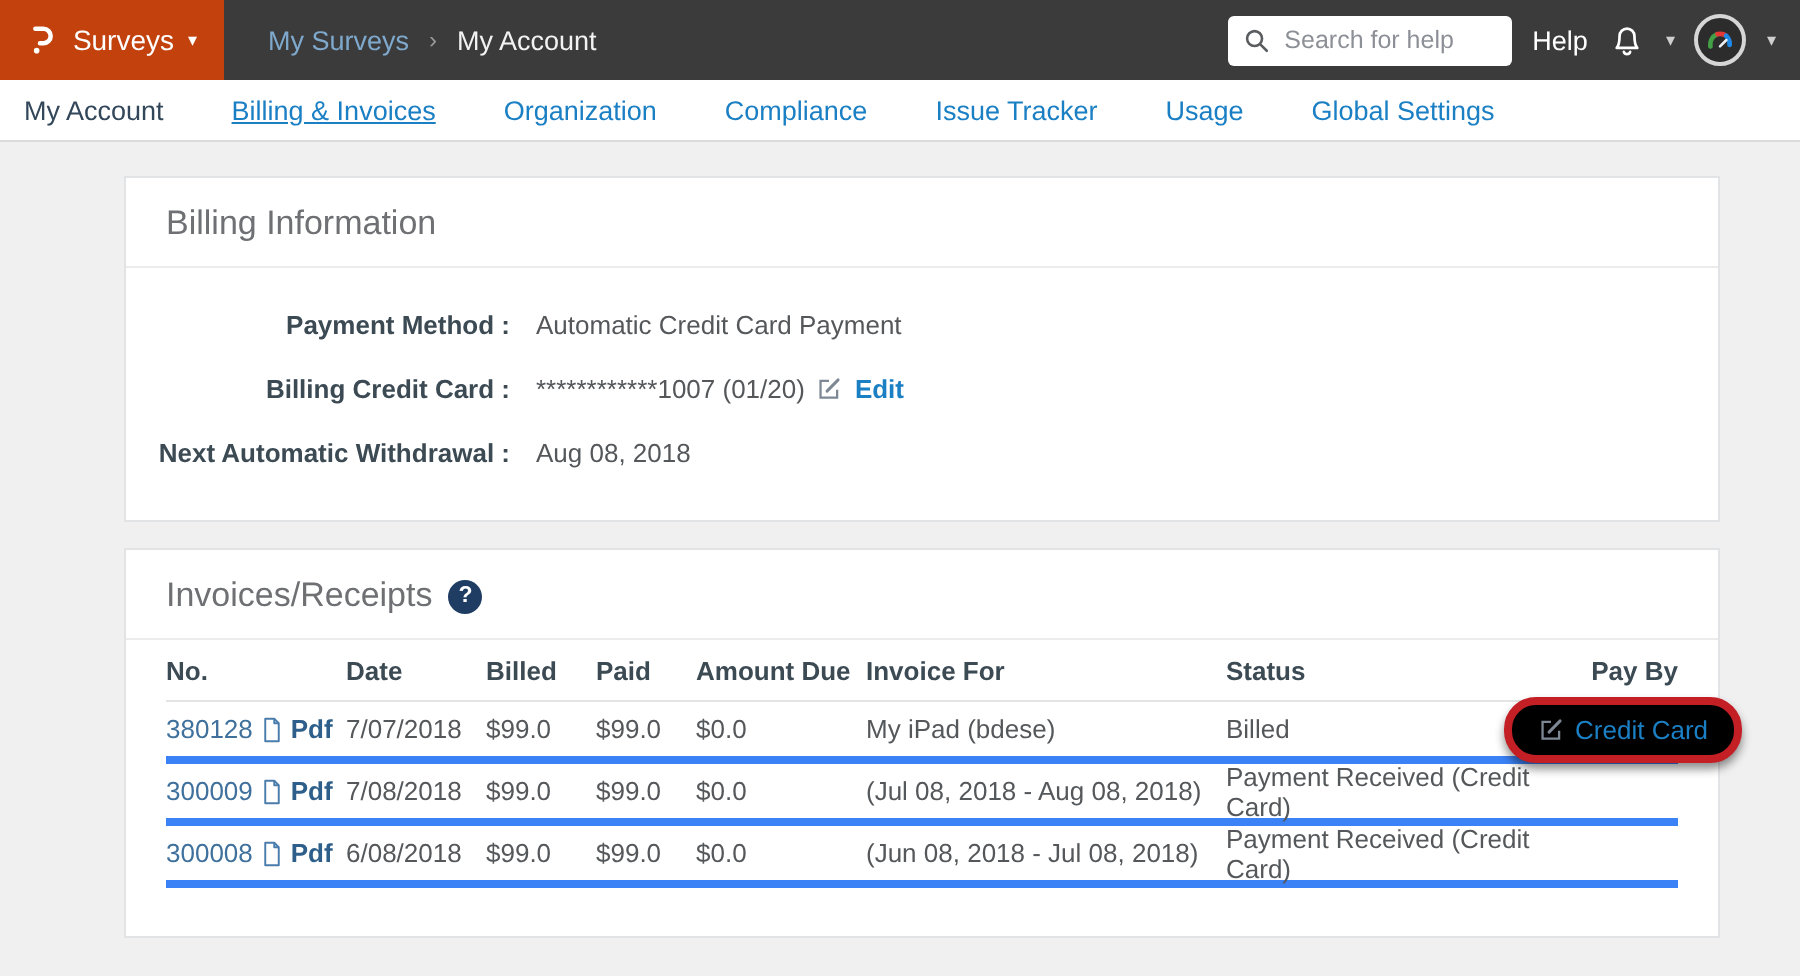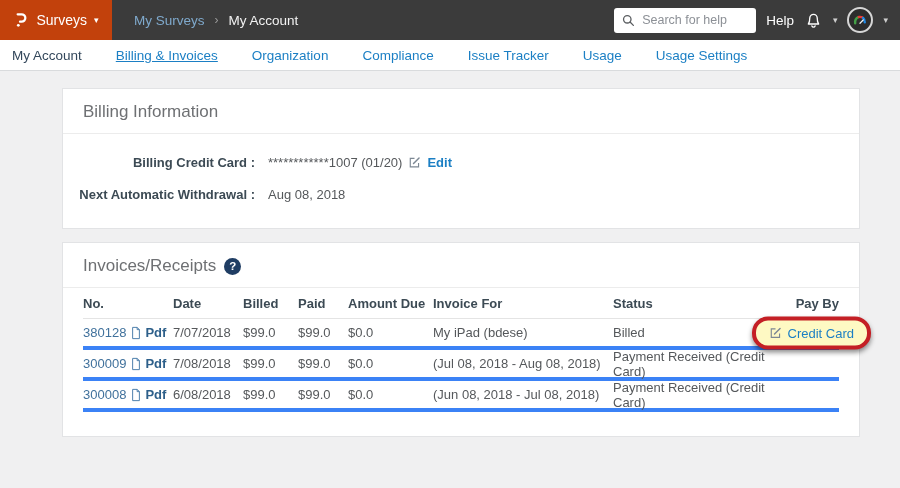--- a/index.html
+++ b/index.html
@@ -98,21 +98,21 @@
   .c-status { width:165px; }
   .c-pay { flex:1; text-align:right; position:relative; }
   .inv-link { color:#40719c; text-decoration:none; cursor:pointer; }
   .pdf-link { display:flex; align-items:center; gap:3px; color:#2d5f8a; font-weight:bold; text-decoration:none; cursor:pointer; }
   .pdf-link svg { width:12px; height:14px; }
 
   .pay-highlight {
     position:absolute; right:-32px; top:50%; transform:translateY(-50%);
     display:flex; align-items:center; gap:6px;
     border:4px solid #c41f25; border-radius:16px; padding:5px 13px;
-    background:#fef9c3; box-shadow:0 3px 5px rgba(0,0,0,0.45); z-index:2;
+    background:#000000; box-shadow:0 3px 5px rgba(0,0,0,0.45); z-index:2;
     white-space:nowrap;
   }
   .cc-link { color:#1b7fc4; text-decoration:none; font-size:13px; cursor:pointer; }
 </style>
 </head>
 <body>
 
 <div class="topbar">
   <div class="brand">
     <span class="logo">
@@ -163,30 +163,34 @@
   </div>
 </div>
 
 <div class="tabs">
   <a class="tab dark">My Account</a>
   <a class="tab active">Billing &amp; Invoices</a>
   <a class="tab">Organization</a>
   <a class="tab">Compliance</a>
   <a class="tab">Issue Tracker</a>
   <a class="tab">Usage</a>
-  <a class="tab">Usage Settings</a>
+  <a class="tab">Global Settings</a>
 </div>
 
 <div class="content">
 
   <div class="card">
     <div class="card-head">
       <span>Billing Information</span>
     </div>
     <div class="binfo">
+      <div class="brow">
+        <span class="lbl">Payment Method :</span>
+        <span class="val">Automatic Credit Card Payment</span>
+      </div>
       <div class="brow">
         <span class="lbl">Billing Credit Card :</span>
         <span class="val">
           <span>************1007 (01/20)</span>
           <span class="edit-ic">
             <svg viewBox="0 0 16 16" fill="none">
               <path d="M13 8.5 V13.3 H2.8 V3 H8" stroke="#7d8894" stroke-width="1.4"></path>
               <path d="M6.8 9.3 L13.6 2.4" stroke="#7d8894" stroke-width="1.8" stroke-linecap="round"></path>
             </svg>
           </span>

